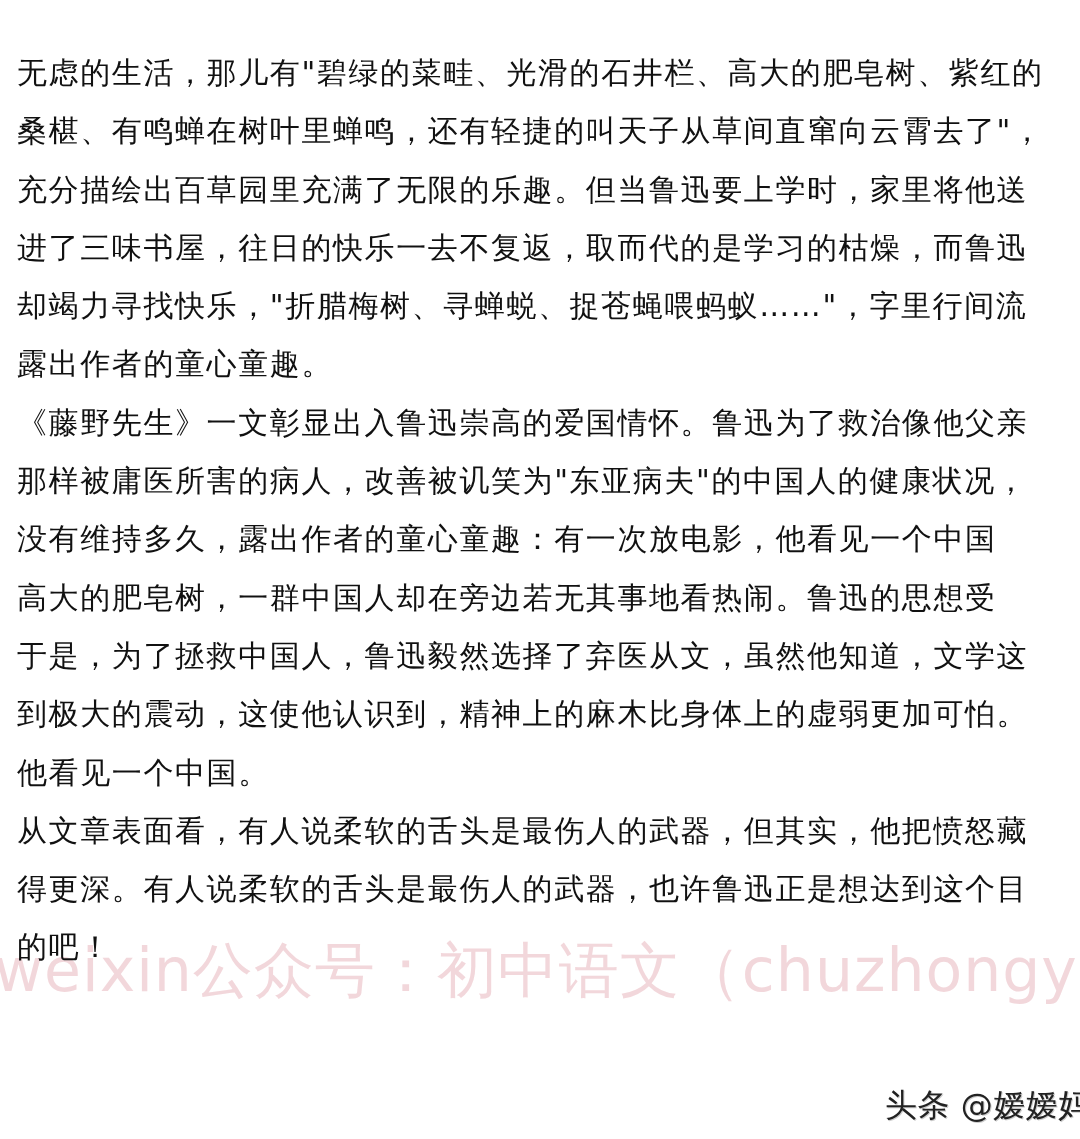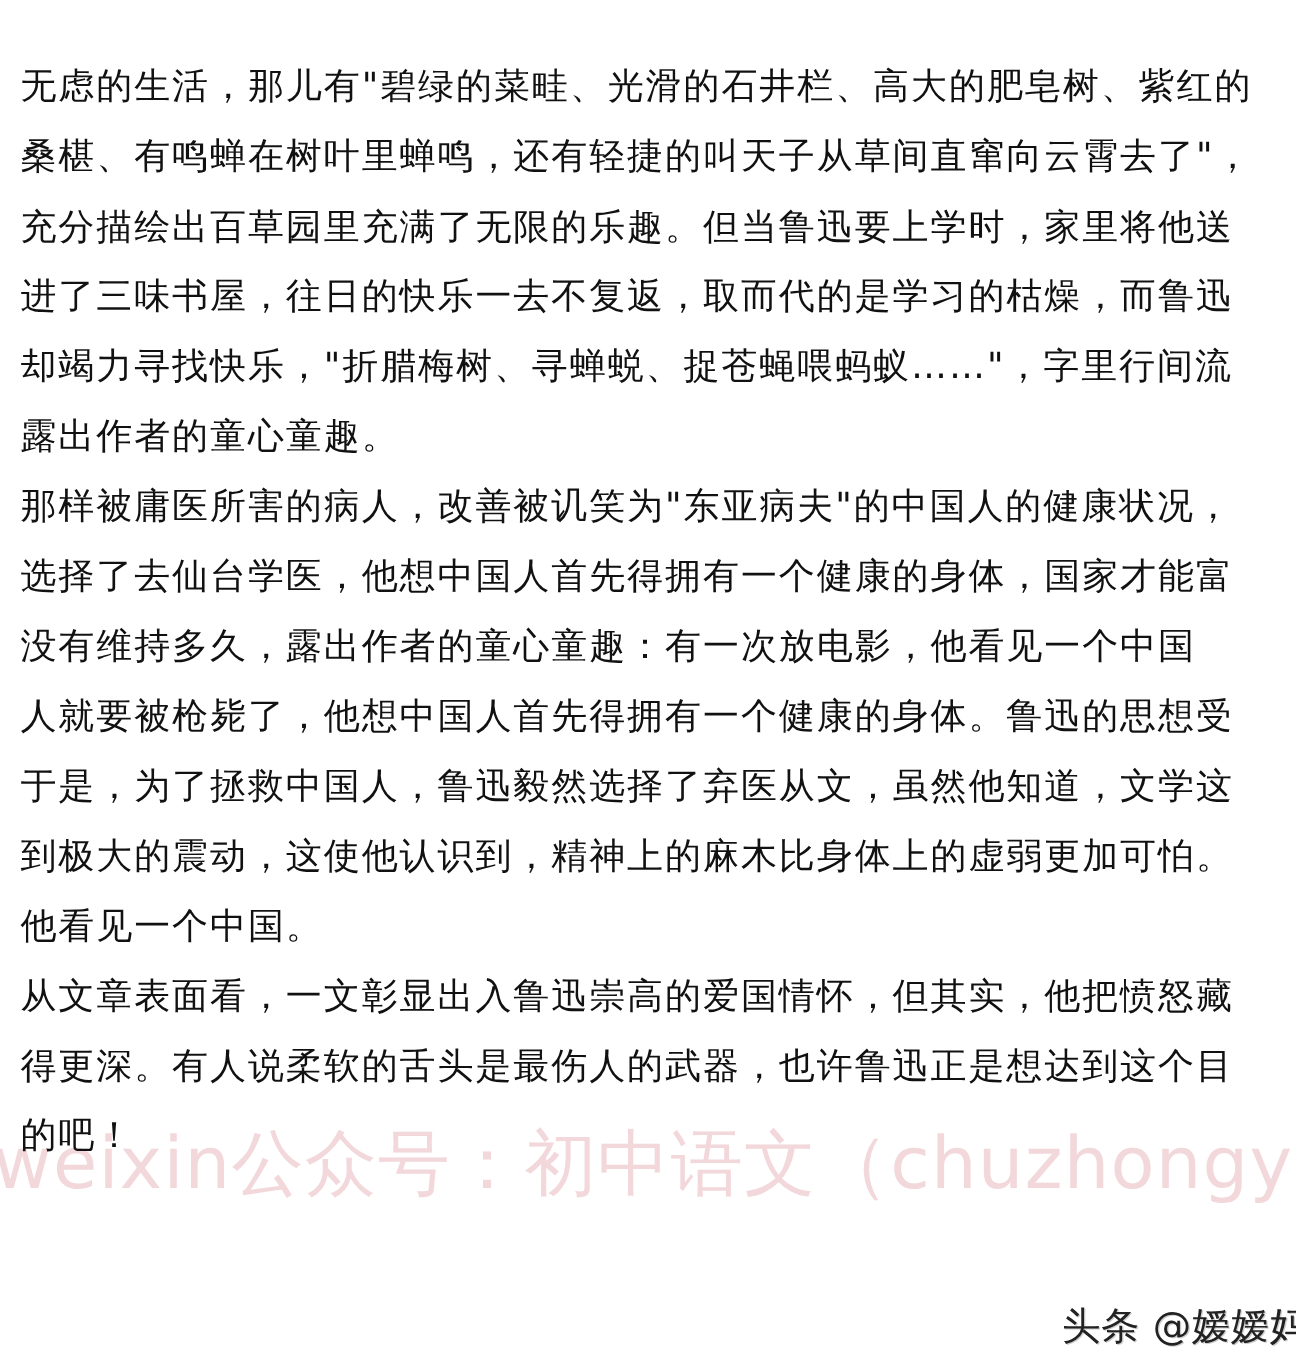--- a/index.html
+++ b/index.html
@@ -57,25 +57,25 @@
 
 <div class="watermark">weixin公众号：初中语文（chuzhongyuwen100</div>
 
 <div class="article">
   <div class="line">无虑的生活，那儿有"碧绿的菜畦、光滑的石井栏、高大的肥皂树、紫红的</div>
   <div class="line">桑椹、有鸣蝉在树叶里蝉鸣，还有轻捷的叫天子从草间直窜向云霄去了"，</div>
   <div class="line">充分描绘出百草园里充满了无限的乐趣。但当鲁迅要上学时，家里将他送</div>
   <div class="line">进了三味书屋，往日的快乐一去不复返，取而代的是学习的枯燥，而鲁迅</div>
   <div class="line">却竭力寻找快乐，"折腊梅树、寻蝉蜕、捉苍蝇喂蚂蚁……"，字里行间流</div>
   <div class="line">露出作者的童心童趣。</div>
+  <div class="line">《藤野先生》一文彰显出入鲁迅崇高的爱国情怀。鲁迅为了救治像他父亲</div>
   <div class="line">那样被庸医所害的病人，改善被讥笑为"东亚病夫"的中国人的健康状况，</div>
-  <div class="line">选择了去仙台学医，他想中国人首先得拥有一个健康的身体，国家才能富</div>
   <div class="line">没有维持多久，露出作者的童心童趣：有一次放电影，他看见一个中国</div>
-  <div class="line">人就要被枪毙了，他想中国人首先得拥有一个健康的身体。鲁迅的思想受</div>
+  <div class="line">高大的肥皂树，一群中国人却在旁边若无其事地看热闹。鲁迅的思想受</div>
   <div class="line">于是，为了拯救中国人，鲁迅毅然选择了弃医从文，虽然他知道，文学这</div>
   <div class="line">到极大的震动，这使他认识到，精神上的麻木比身体上的虚弱更加可怕。</div>
   <div class="line">他看见一个中国。</div>
-  <div class="line">从文章表面看，一文彰显出入鲁迅崇高的爱国情怀，但其实，他把愤怒藏</div>
+  <div class="line">从文章表面看，有人说柔软的舌头是最伤人的武器，但其实，他把愤怒藏</div>
   <div class="line">得更深。有人说柔软的舌头是最伤人的武器，也许鲁迅正是想达到这个目</div>
   <div class="line">的吧！</div>
 </div>
 
 <div class="source-tag">头条 @嫒嫒妈</div>
 
 </body></html>

